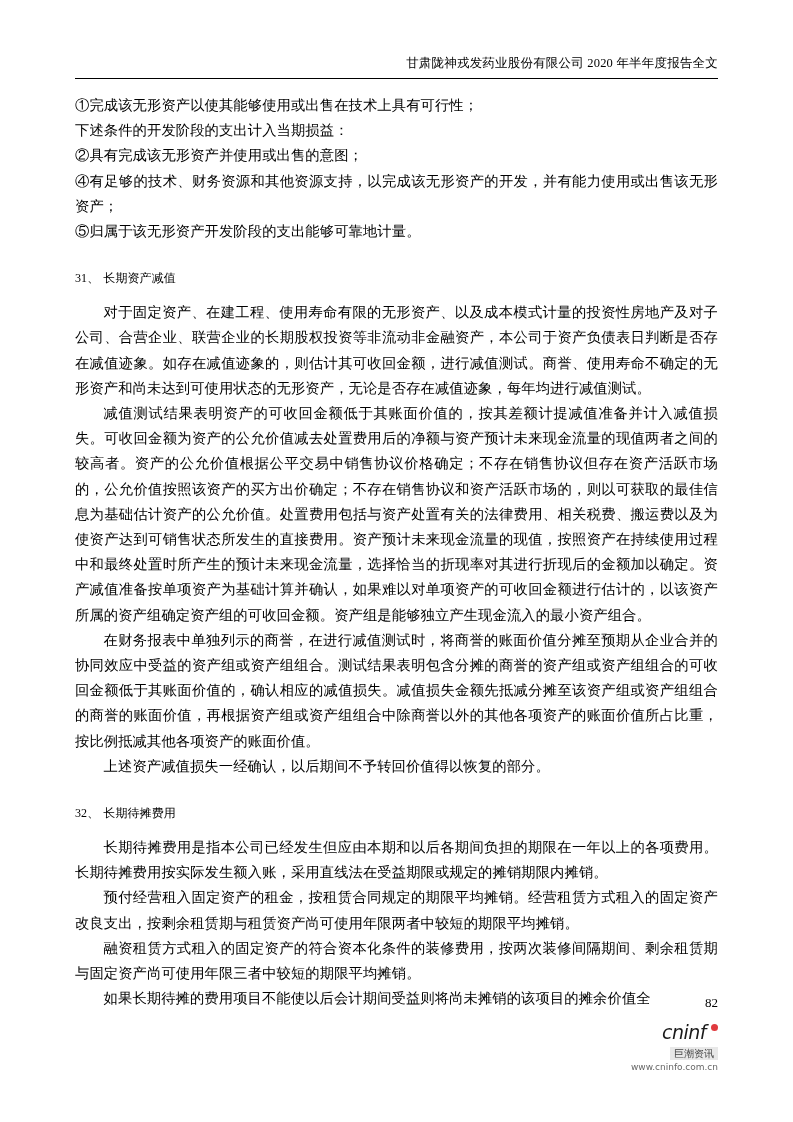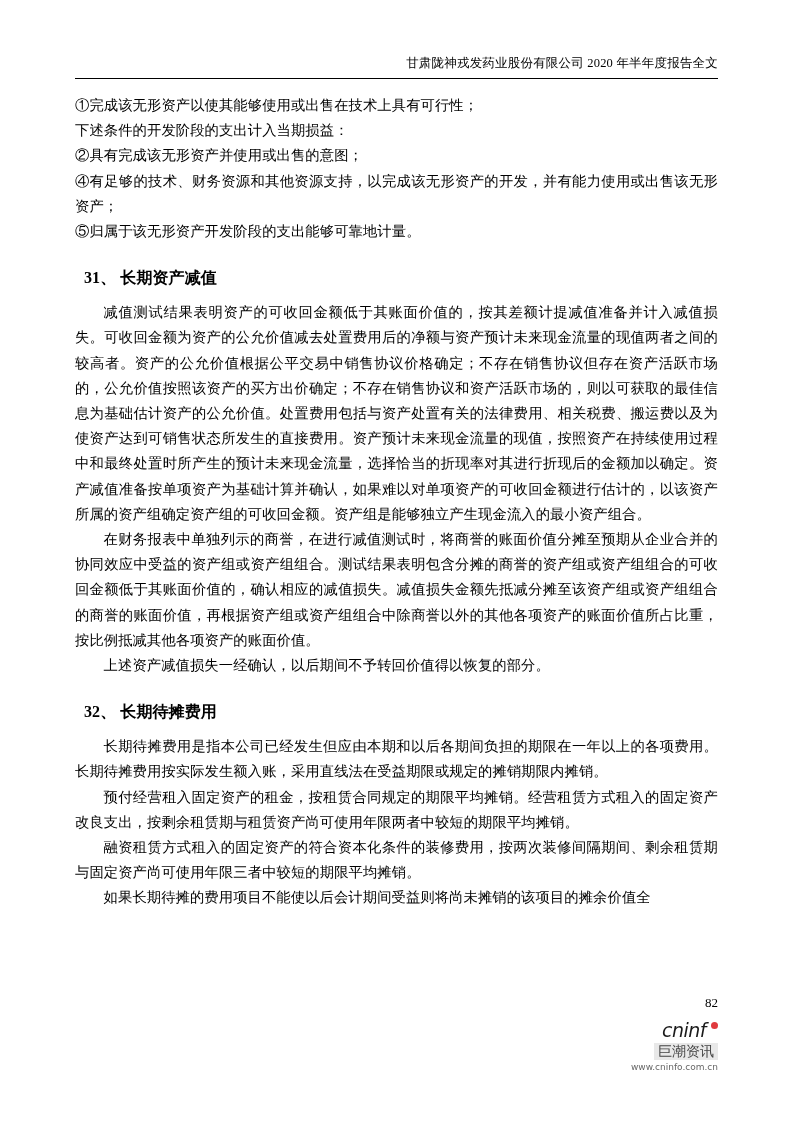--- a/index.html
+++ b/index.html
@@ -42,23 +42,23 @@
   }
   .para {
     margin: 0;
     text-indent: 0;
   }
   .para-indent {
     margin: 0;
     text-indent: 2em;
   }
   .section-title {
-    margin: 22px 0 8px 9px;
-    font-weight: bold;
-    font-size: 16px;
+    margin: 22px 0 8px 0;
+    font-weight: normal;
+    font-size: 12px;
     line-height: 24px;
   }
   .section-title .num {
     margin-right: 4px;
   }
   .block {
     margin-top: 10px;
   }
   .page-number {
     position: absolute;
@@ -92,21 +92,21 @@
     width: 7px;
     height: 7px;
     border-radius: 50%;
     background: #e03a3e;
     margin-left: 1px;
     position: relative;
     top: -5px;
   }
   .logo-sub {
     font-family: "DejaVu Sans", sans-serif;
-    font-size: 14px;
+    font-size: 10px;
     color: #444;
     background: #e8e8e8;
     padding: 1px 4px;
     display: inline-block;
     margin-top: 2px;
   }
   .logo-url {
     font-family: "DejaVu Sans", sans-serif;
     font-size: 9px;
     color: #666;
@@ -130,20 +130,21 @@
       <p class="para">下述条件的开发阶段的支出计入当期损益：</p>
       <p class="para">②具有完成该无形资产并使用或出售的意图；</p>
       <p class="para">④有足够的技术、财务资源和其他资源支持，以完成该无形资产的开发，并有能力使用或出售该无形资产；</p>
       <p class="para">⑤归属于该无形资产开发阶段的支出能够可靠地计量。</p>
     </div>
 
     <div class="section-title">
       <span class="num">31、</span><span>长期资产减值</span>
     </div>
     <div class="block">
+      <p class="para-indent">对于固定资产、在建工程、使用寿命有限的无形资产、以及成本模式计量的投资性房地产及对子公司、合营企业、联营企业的长期股权投资等非流动非金融资产，本公司于资产负债表日判断是否存在减值迹象。如存在减值迹象的，则估计其可收回金额，进行减值测试。商誉、使用寿命不确定的无形资产和尚未达到可使用状态的无形资产，无论是否存在减值迹象，每年均进行减值测试。</p>
       <p class="para-indent">减值测试结果表明资产的可收回金额低于其账面价值的，按其差额计提减值准备并计入减值损失。可收回金额为资产的公允价值减去处置费用后的净额与资产预计未来现金流量的现值两者之间的较高者。资产的公允价值根据公平交易中销售协议价格确定；不存在销售协议但存在资产活跃市场的，公允价值按照该资产的买方出价确定；不存在销售协议和资产活跃市场的，则以可获取的最佳信息为基础估计资产的公允价值。处置费用包括与资产处置有关的法律费用、相关税费、搬运费以及为使资产达到可销售状态所发生的直接费用。资产预计未来现金流量的现值，按照资产在持续使用过程中和最终处置时所产生的预计未来现金流量，选择恰当的折现率对其进行折现后的金额加以确定。资产减值准备按单项资产为基础计算并确认，如果难以对单项资产的可收回金额进行估计的，以该资产所属的资产组确定资产组的可收回金额。资产组是能够独立产生现金流入的最小资产组合。</p>
       <p class="para-indent">在财务报表中单独列示的商誉，在进行减值测试时，将商誉的账面价值分摊至预期从企业合并的协同效应中受益的资产组或资产组组合。测试结果表明包含分摊的商誉的资产组或资产组组合的可收回金额低于其账面价值的，确认相应的减值损失。减值损失金额先抵减分摊至该资产组或资产组组合的商誉的账面价值，再根据资产组或资产组组合中除商誉以外的其他各项资产的账面价值所占比重，按比例抵减其他各项资产的账面价值。</p>
       <p class="para-indent">上述资产减值损失一经确认，以后期间不予转回价值得以恢复的部分。</p>
     </div>
 
     <div class="section-title">
       <span class="num">32、</span><span>长期待摊费用</span>
     </div>
     <div class="block">
       <p class="para-indent">长期待摊费用是指本公司已经发生但应由本期和以后各期间负担的期限在一年以上的各项费用。长期待摊费用按实际发生额入账，采用直线法在受益期限或规定的摊销期限内摊销。</p>

